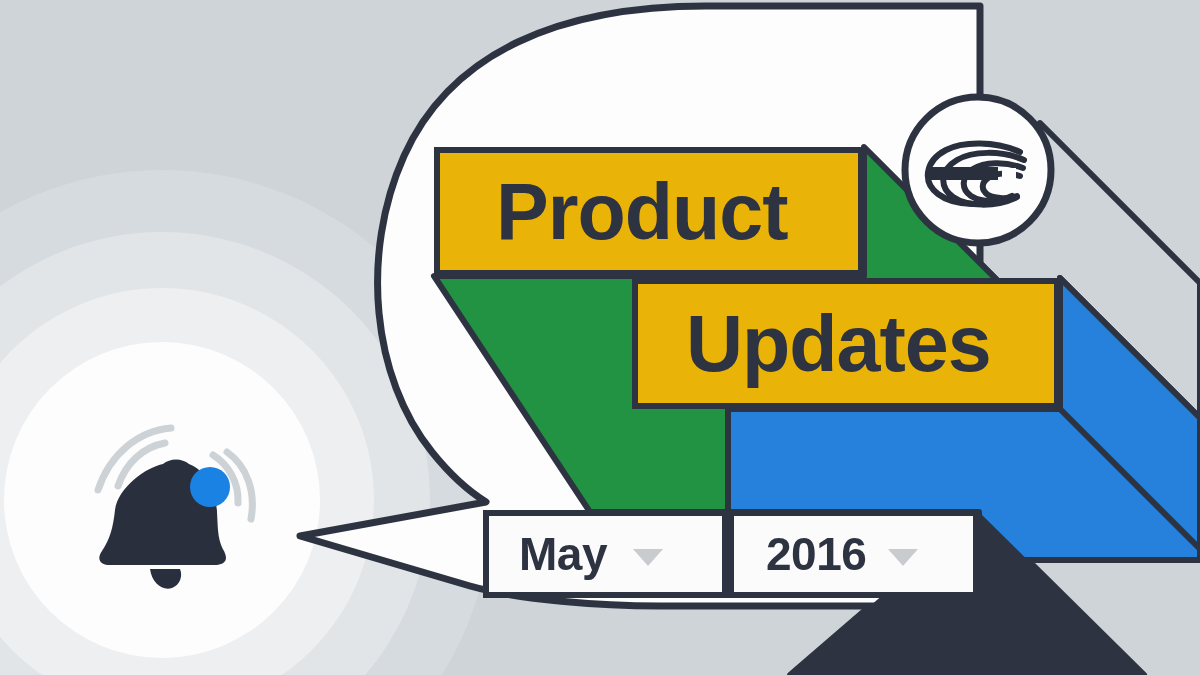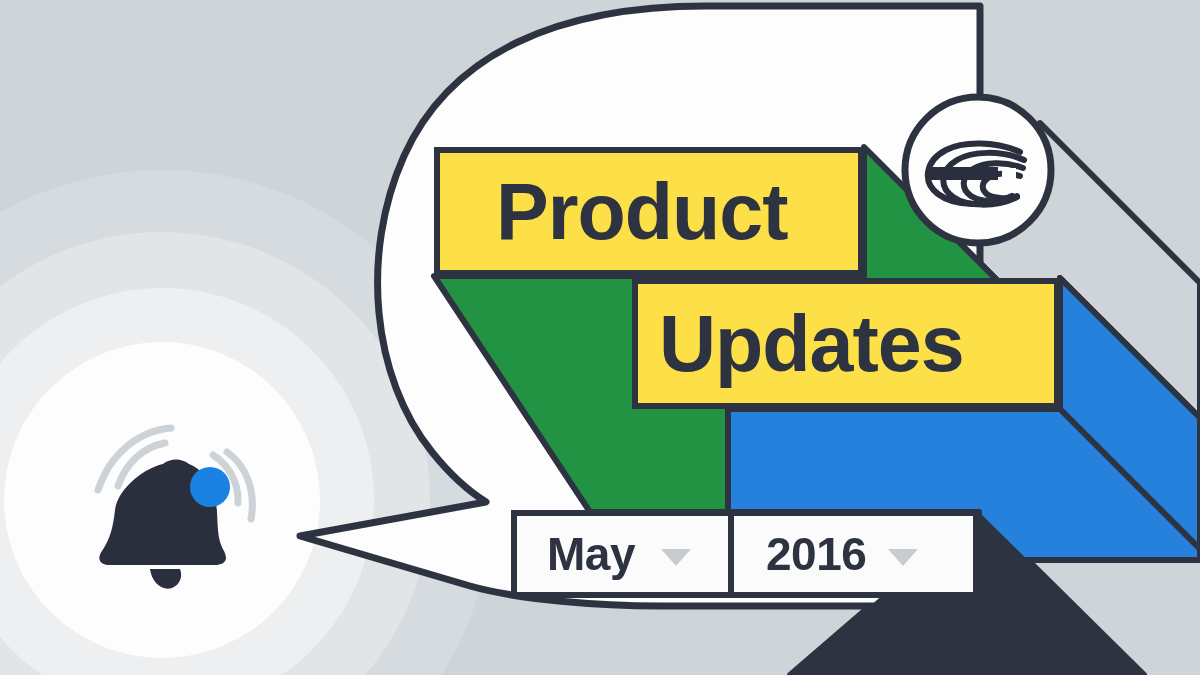--- a/index.html
+++ b/index.html
@@ -26,21 +26,21 @@
   .hud {
     position: absolute;
     top: 0;
     left: 0;
     width: 1200px;
     height: 675px;
   }
   
   .plate {
     position: absolute;
-    background: #fde047;
+    background: #eab308;
     border: 6px solid #2e3342;
     box-sizing: border-box;
     display: flex;
     align-items: center;
     color: #2e3342;
     font-weight: bold;
     letter-spacing: -1px;
   }
   #plate-product {
     left: 434px;
@@ -48,21 +48,21 @@
     width: 430px;
     height: 129px;
     padding-left: 56px;
     font-size: 79px;
   }
   #plate-updates {
     left: 632px;
     top: 278px;
     width: 428px;
     height: 131px;
-    padding-left: 21px;
+    padding-left: 48px;
     font-size: 79px;
   }
   
   .dropdown {
     position: absolute;
     background: #fbfbfc;
     border: 6px solid #2e3342;
     box-sizing: border-box;
     display: flex;
     align-items: center;
@@ -72,21 +72,20 @@
     font-size: 46px;
     letter-spacing: -0.5px;
     cursor: pointer;
   }
   #dropdown-month {
     left: 483px;
     top: 510px;
     width: 245px;
     height: 88px;
     padding-left: 30px;
-    margin-left: 28px;
   }
   #dropdown-year {
     left: 728px;
     top: 510px;
     width: 251px;
     height: 88px;
     padding-left: 32px;
   }
   .caret {
     width: 0;

